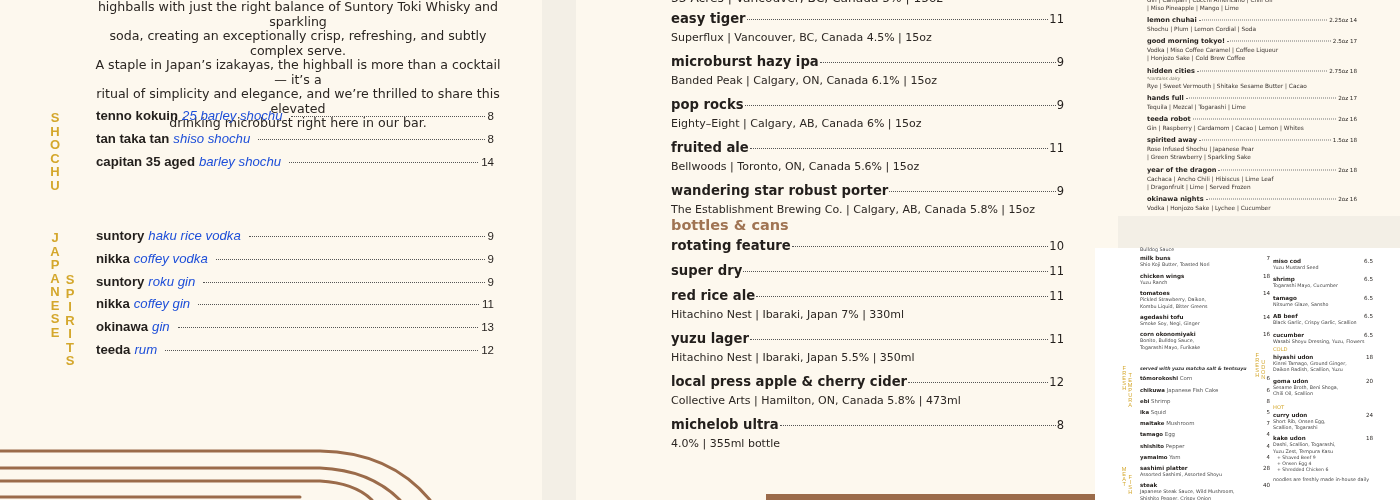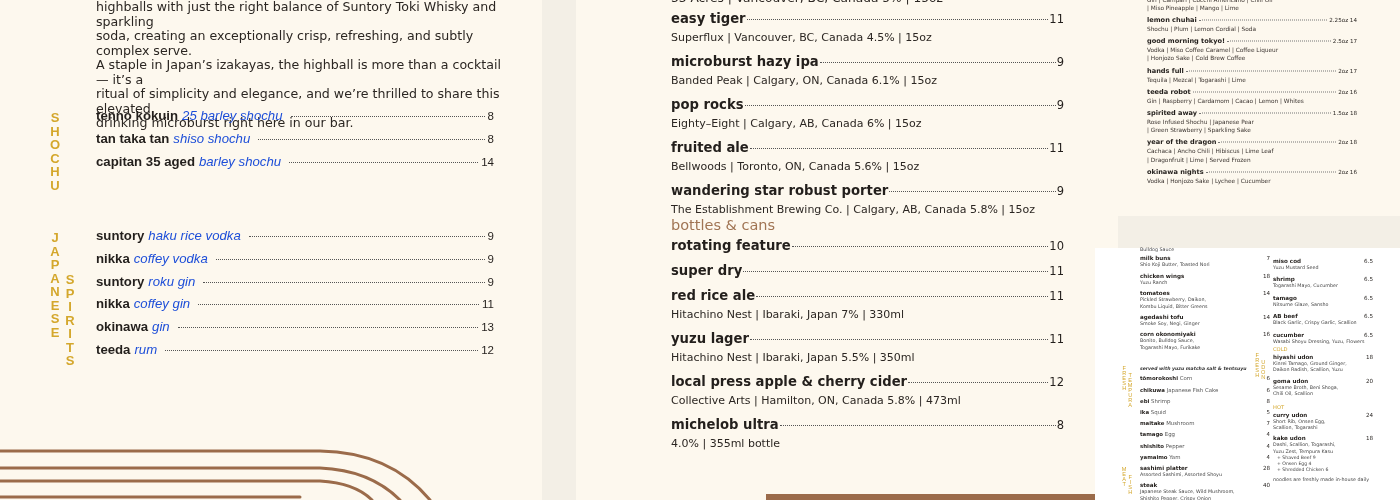--- a/index.html
+++ b/index.html
@@ -6,42 +6,42 @@
   html, body { width: 1400px; height: 500px; overflow: hidden; background: #f3efe6; }
   body { position: relative; font-family: "DejaVu Sans", sans-serif; color: #231f1c; }
 
   .panel { position: absolute; top: 0; height: 500px; background: #fdf8ee; overflow: hidden; }
   #p1 { left: 0; width: 542px; }
   #p2 { left: 576px; width: 542px; }
   #p3 { left: 1095px; width: 305px; background: #fdf8ee; }
   #p3-bottom { position: absolute; left: 1095px; top: 248px; width: 305px; height: 252px; background: #ffffff; }
 
   
-  .intro { position: absolute; left: 96px; top: 0px; width: 420px; font-size: 12.6px; line-height: 14.5px; color: #2b2622; }
+  .intro { position: absolute; left: 88px; top: 0px; width: 420px; font-size: 12.6px; line-height: 14.5px; color: #2b2622; text-align: center; }
   .intro p { margin: 0; }
   .vlabel { position: absolute; font-family: "Liberation Sans", sans-serif; font-weight: bold; color: #d4a72c; font-size: 13px; line-height: 13.5px; width: 12px; text-align: center; }
   .shochu-list { position: absolute; left: 96px; top: 108px; width: 398px; }
   .spirits-list { position: absolute; left: 96px; top: 228px; width: 398px; }
   .sp-row { display: flex; align-items: baseline; height: 22.8px; font-family: "Liberation Sans", sans-serif; font-size: 13.2px; }
   .sp-row .nm { font-weight: bold; white-space: nowrap; }
   .sp-row .ds { font-style: italic; white-space: nowrap; margin-left: 4px; color: #1d4ed8; }
   .sp-row .dots { flex: 1; border-bottom: 1.3px dotted #555; margin: 0 3px 0 8px; transform: translateY(-3px); }
   .sp-row .pr { font-size: 11.5px; white-space: nowrap; }
 
   .swoosh { position: absolute; left: 0; top: 440px; }
 
   
   .beer-list { position: absolute; left: 95px; width: 393px; }
   .beer-item { margin-bottom: 7px; }
   .beer-head { display: flex; align-items: baseline; font-size: 13.2px; font-weight: bold; height: 18px; }
   .beer-head .nm { white-space: nowrap; }
   .beer-head .dots { flex: 1; border-bottom: 1.3px dotted #555; margin: 0 1px 0 1px; transform: translateY(-3px); }
   .beer-head .pr { font-size: 11.5px; font-weight: normal; }
   .beer-sub { font-size: 11px; line-height: 18px; color: #2b2622; white-space: nowrap; }
-  .section-title { position: absolute; left: 95px; font-size: 14.5px; font-weight: normal; color: #a07453; }
+  .section-title { position: absolute; left: 95px; font-size: 14.5px; font-weight: bold; color: #a07453; }
   .cut-top { position: absolute; left: 95px; top: -9px; font-size: 12.2px; color: #2b2622; white-space: nowrap; }
   .p2-stripe { position: absolute; left: 190px; top: 494px; width: 352px; height: 6px; background: #9b6b4a; }
 
   
   .ck-list { position: absolute; left: 52px; top: 0; width: 210px; }
   .ck-cut { font-size: 5.8px; line-height: 8px; color: #3b3430; white-space: nowrap; }
   .ck-item { margin-top: 4px; }
   .ck-head { display: flex; align-items: baseline; font-size: 6.6px; font-weight: bold; height: 9px; }
   .ck-head .dots { flex: 1; border-bottom: 0.8px dotted #777; margin: 0 2px; transform: translateY(-1.5px); }
   .ck-head .pr { font-size: 5.6px; font-weight: normal; white-space: nowrap; }
@@ -271,20 +271,29 @@
       <div class="ck-head">
           <span>good morning tokyo!</span>
           <span class="dots"></span>
           <span class="pr">2.5oz 17</span>
         </div>
       <div class="ck-sub">Vodka | Miso Coffee Caramel | Coffee Liqueur</div>
       <div class="ck-sub">| Honjozo Sake | Cold Brew Coffee</div>
     </div>
     <div class="ck-item">
       <div class="ck-head">
+          <span>hidden cities</span>
+          <span class="dots"></span>
+          <span class="pr">2.75oz 18</span>
+        </div>
+      <div class="ck-note">*contains dairy</div>
+      <div class="ck-sub">Rye | Sweet Vermouth | Shitake Sesame Butter | Cacao</div>
+    </div>
+    <div class="ck-item">
+      <div class="ck-head">
           <span>hands full</span>
           <span class="dots"></span>
           <span class="pr">2oz 17</span>
         </div>
       <div class="ck-sub">Tequila | Mezcal | Togarashi | Lime</div>
     </div>
     <div class="ck-item">
       <div class="ck-head">
           <span>teeda robot</span>
           <span class="dots"></span>

